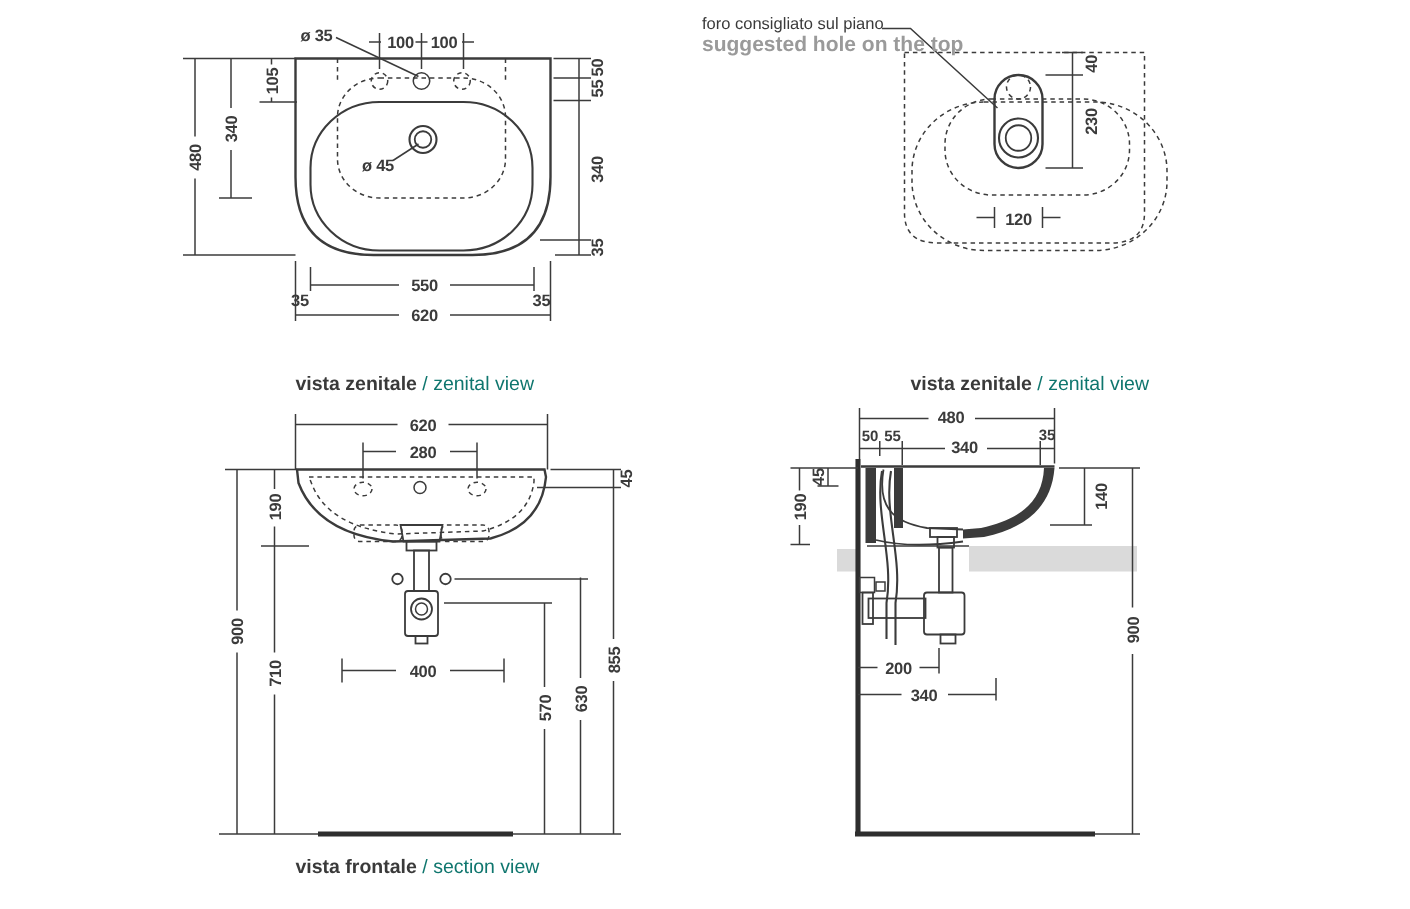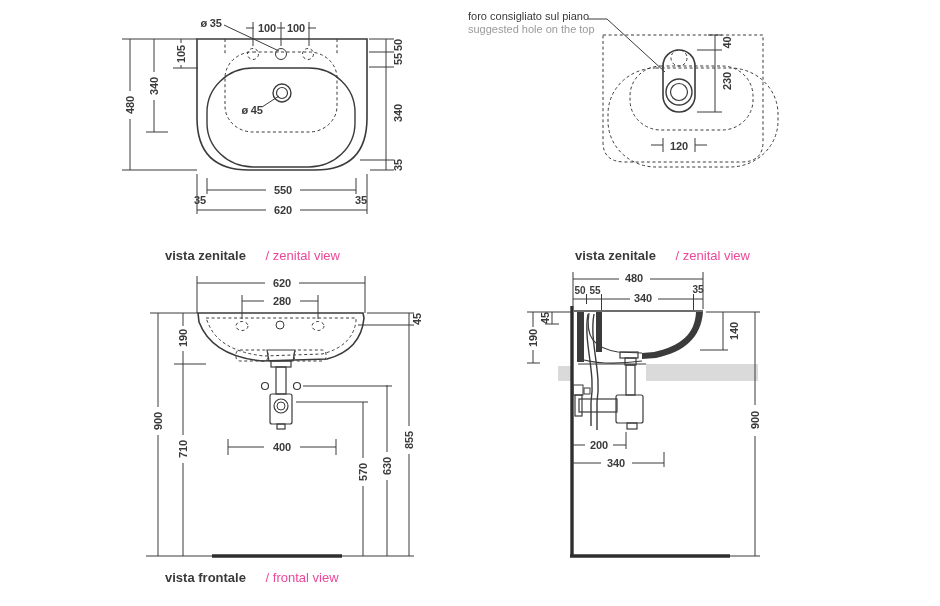--- a/index.html
+++ b/index.html
@@ -12,25 +12,25 @@
   .s13{stroke:#3b3b3b;stroke-width:1.4;fill:none;}
   .s15{stroke:#3b3b3b;stroke-width:1.6;fill:none;}
   .thk{stroke:#2e2e2e;stroke-width:3.4;fill:none;}
   .dsh{stroke:#3b3b3b;stroke-width:1;fill:none;stroke-dasharray:3 2.6;}
   .dim{stroke:#3b3b3b;stroke-width:1;fill:none;}
   .fillDark{fill:#3b3b3b;stroke:none;}
   .fillGray{fill:#dadada;stroke:none;}
   .dl{font:700 11px "Liberation Sans",sans-serif;fill:#3b3b3b;text-anchor:middle;letter-spacing:-0.2px;}
   .dls{font:700 10px "Liberation Sans",sans-serif;fill:#3b3b3b;text-anchor:middle;}
   .caption{position:absolute;font-size:13px;white-space:nowrap;}
-  .caption .b{font-weight:700;color:#3a3a3a;}
-  .caption .r{font-weight:400;color:#ec4899;margin-left:16px;}
+  .caption .b{font-weight:700;color:#3a3a3a;margin-left:32px;}
+  .caption .r{font-weight:400;color:#0f766e;}
   .note{position:absolute;left:468px;top:10px;line-height:13px;white-space:nowrap;}
   .note .b{display:block;font-size:11px;font-weight:400;color:#3a3a3a;}
-  .note .r{display:block;font-size:11px;font-weight:400;color:#9a9a9a;}
+  .note .r{display:block;font-size:14px;font-weight:700;color:#9a9a9a;}
 </style>
 </head>
 <body>
 
 <div class="sheet">
 
 <svg width="940" height="606" viewBox="0 0 940 606">
 
   <g>
     <path class="s15" d="M197,39 H367 V118 Q367,170 315,170 H249 Q197,170 197,118 Z"></path>
@@ -269,21 +269,21 @@
 <div class="caption" style="left:165px;top:248px;">
   <span class="b">vista zenitale</span>
   <span class="r">/ zenital view</span>
 </div>
 <div class="caption" style="left:575px;top:248px;">
   <span class="b">vista zenitale</span>
   <span class="r">/ zenital view</span>
 </div>
 <div class="caption" style="left:165px;top:570px;">
   <span class="b">vista frontale</span>
-  <span class="r">/ frontal view</span>
+  <span class="r">/ section view</span>
 </div>
 
 <div class="note">
   <span class="b">foro consigliato sul piano</span>
   <span class="r">suggested hole on the top</span>
 </div>
 
 </div>
 
 </body></html>

